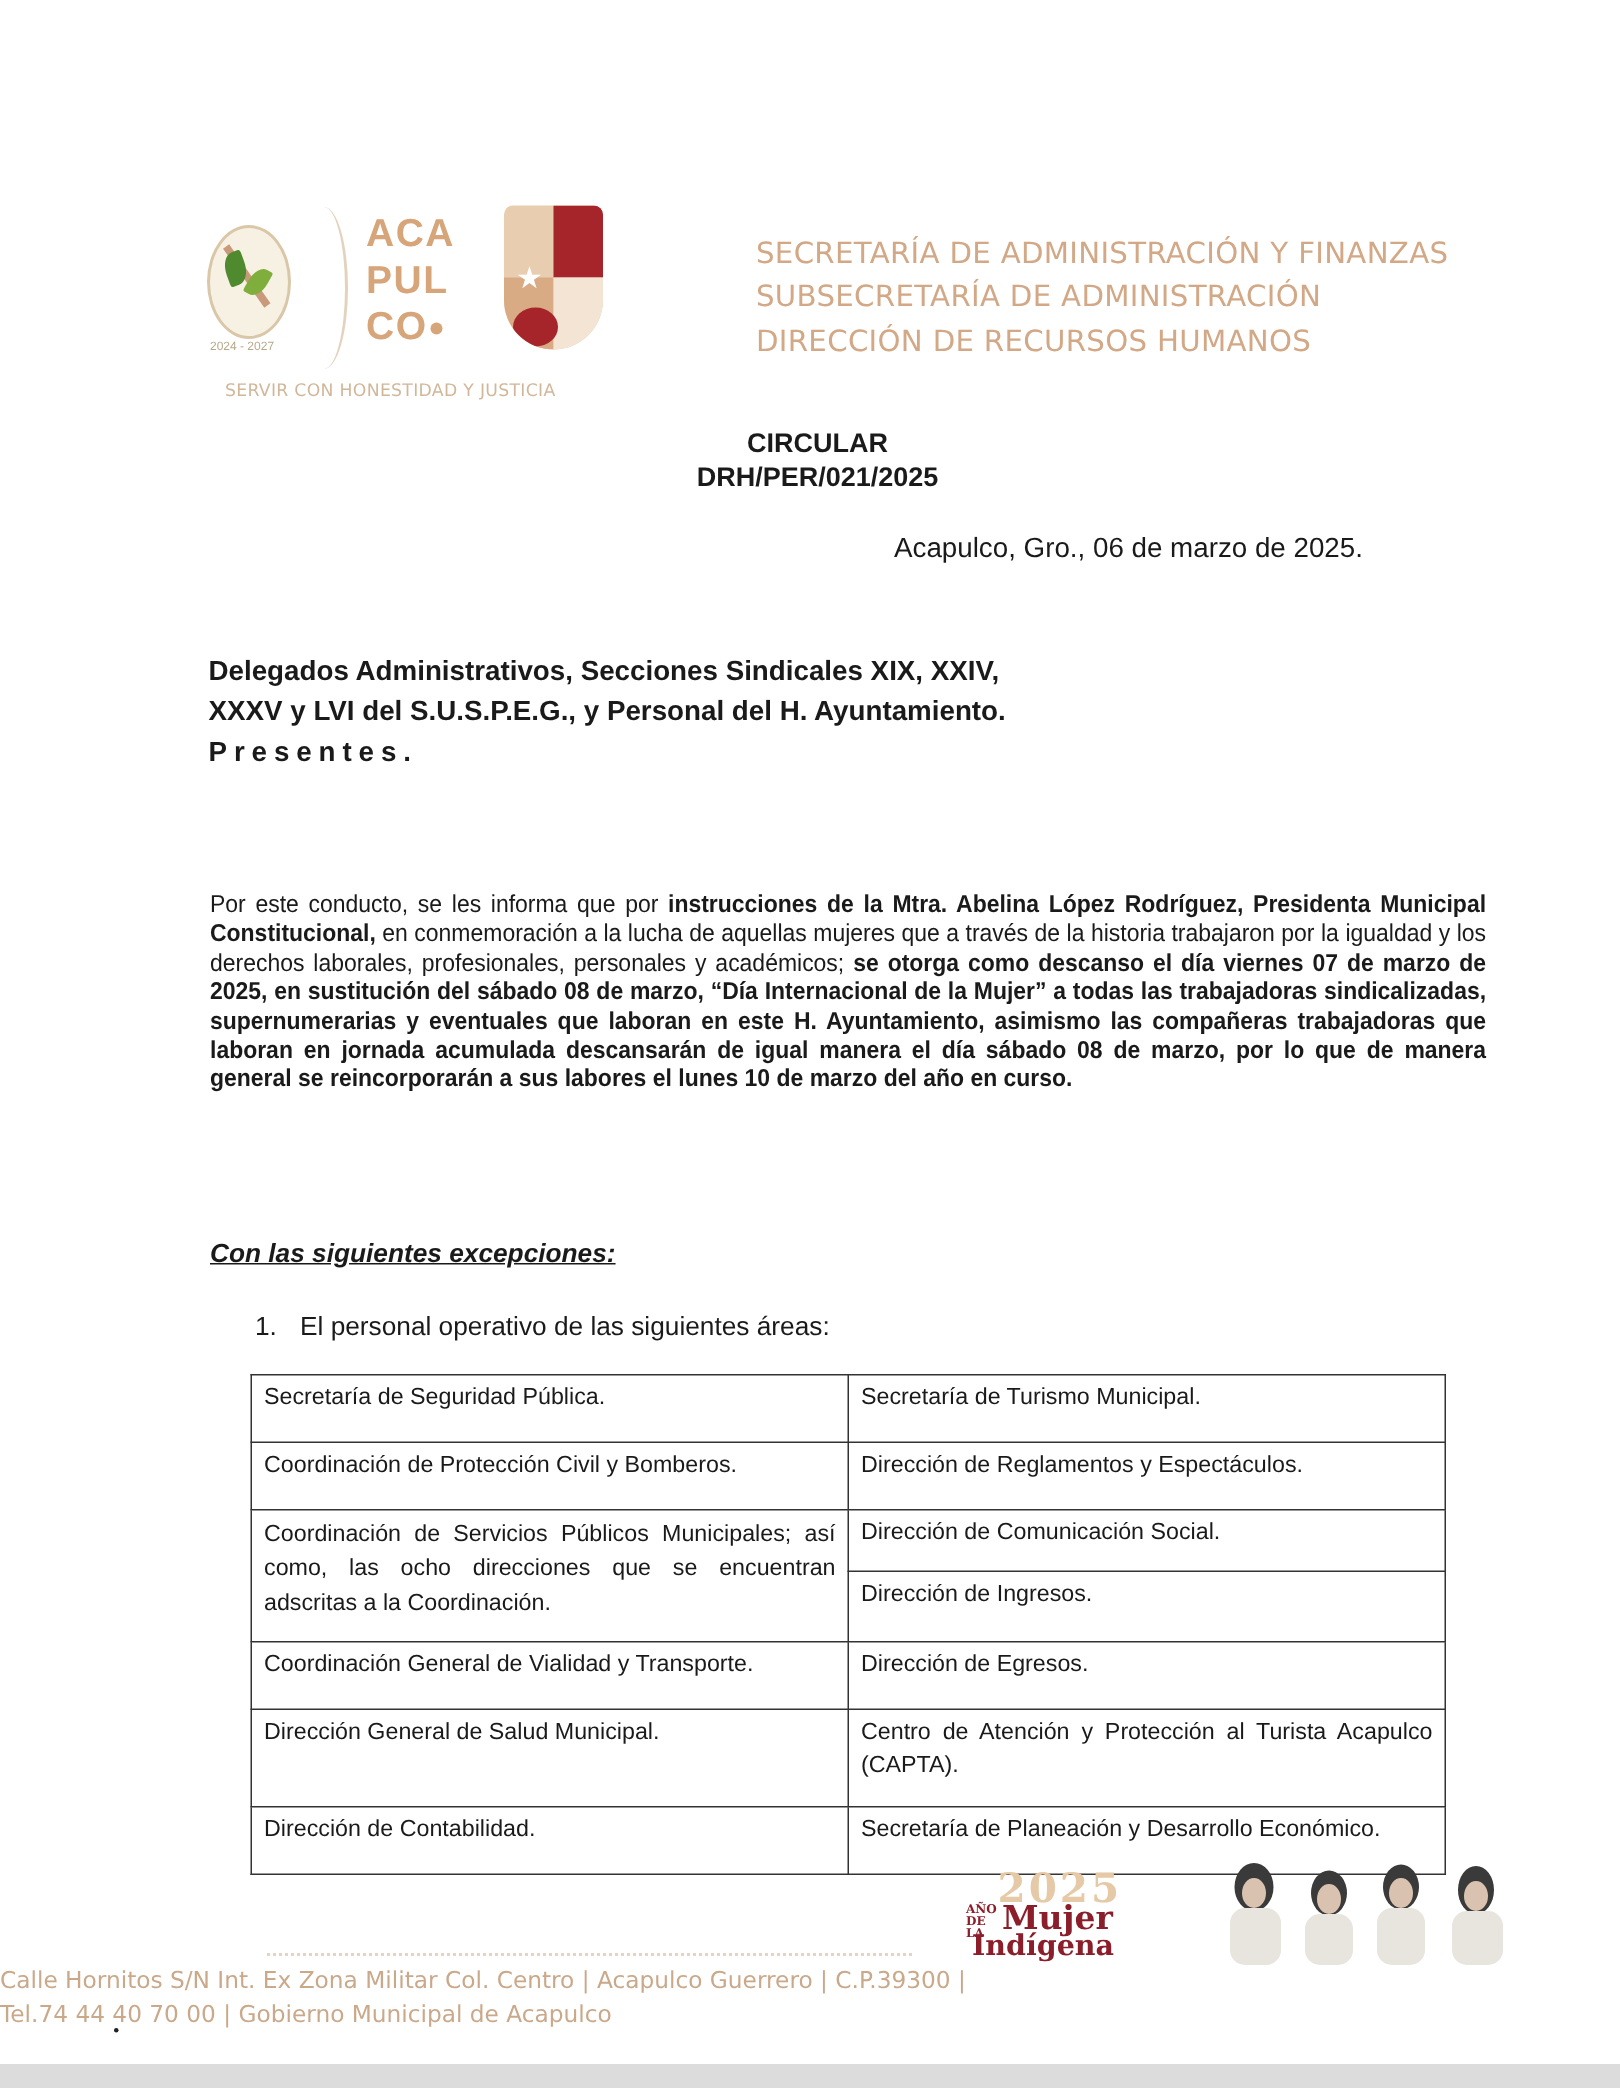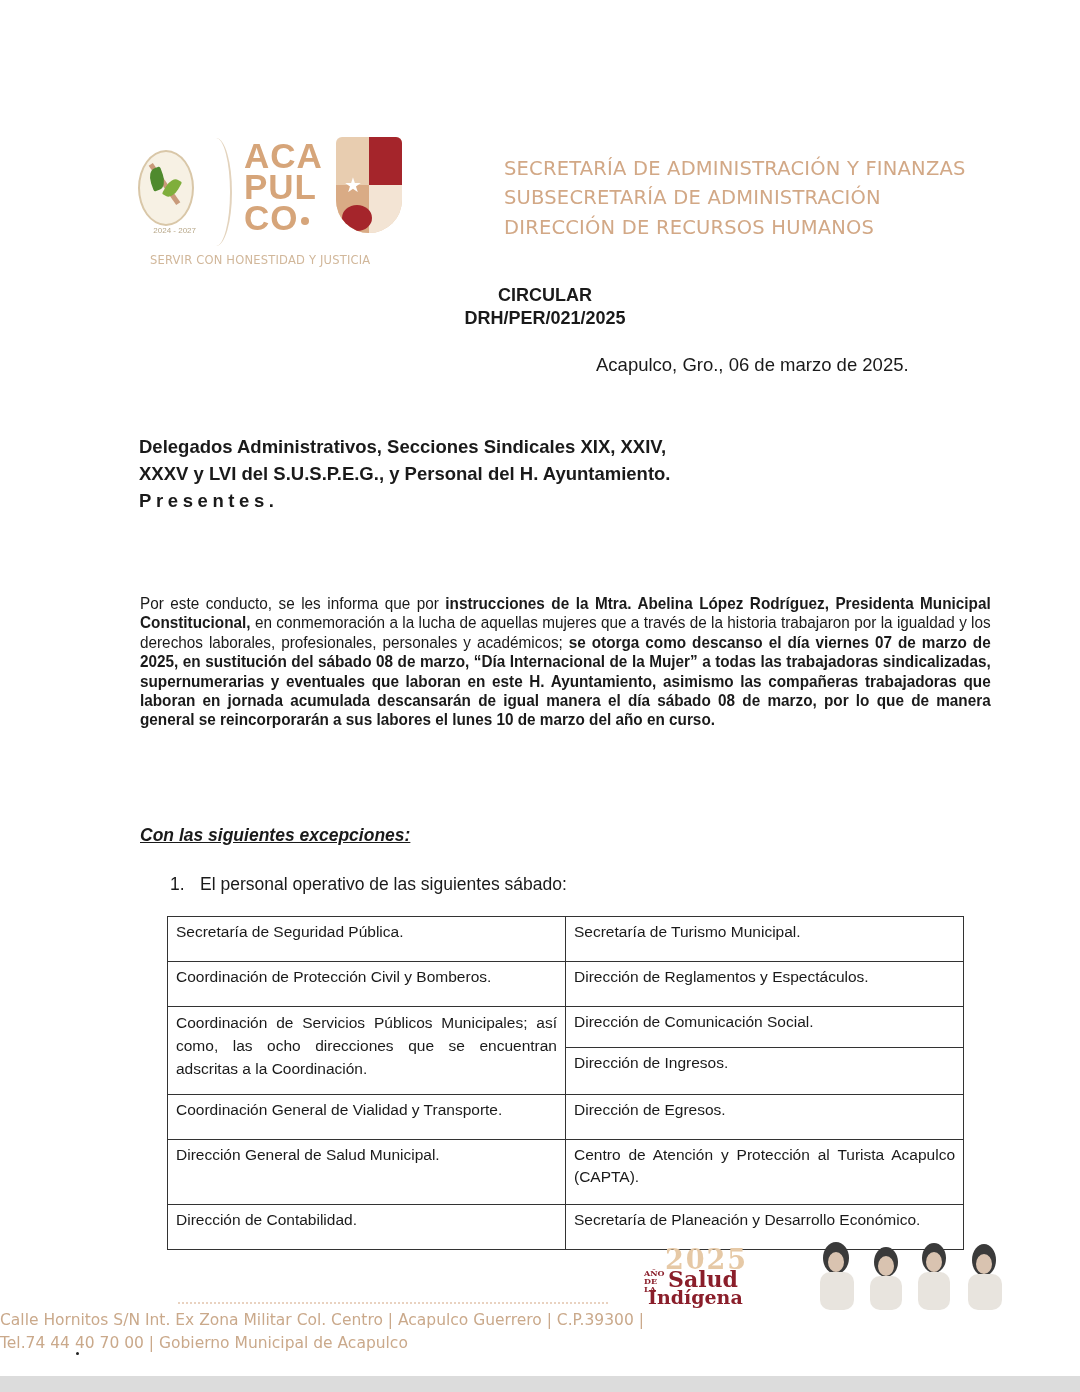--- a/index.html
+++ b/index.html
@@ -6,23 +6,23 @@
   body {
     width:1080px; height:1392px; background:#ffffff; position:relative; overflow:hidden;
     font-family:"Liberation Sans", sans-serif; color:#1a1a1a;
   }
   .abs { position:absolute; }
   
   .seal { left:138px; top:150px; width:52px; height:72px; border:2px solid #d9c7a8; border-radius:50%; background:#f7f1e4; }
   .seal-leaf1 { left:150px; top:168px; width:14px; height:22px; background:#4f8a2e; border-radius:60% 10% 60% 10%; transform:rotate(-20deg); }
   .seal-leaf2 { left:166px; top:178px; width:12px; height:20px; background:#7fae3c; border-radius:60% 10% 60% 10%; transform:rotate(30deg); }
   .seal-stick { left:162px; top:160px; width:5px; height:48px; background:#c99a7a; transform:rotate(-35deg); }
-  .seal-years { left:140px; top:226px; width:56px; font-size:8px; color:#b8a88a; text-align:right; }
+  .seal-years { left:140px; top:226px; width:56px; font-size:8px; color:#b8a88a; text-align:left; }
   .arc { left:200px; top:138px; width:30px; height:108px; border-right:2px solid #e3d3bd; border-radius:0 50% 50% 0; }
-  .aca { left:244px; top:140px; width:80px; font-weight:bold; font-size:35px; line-height:31px; color:#d6a57a; letter-spacing:1px; }
+  .aca { left:244px; top:140px; width:80px; font-weight:bold; font-size:26px; line-height:31px; color:#d6a57a; letter-spacing:1px; }
   .aca .dot { display:inline-block; width:8px; height:8px; border-radius:50%; background:#d6a57a; margin-left:2px; vertical-align:middle; }
   .shield { left:336px; top:137px; width:66px; height:96px; border-radius:6px 6px 33px 33px; overflow:hidden; background:#e8cdb0; }
   .shield .q1 { position:absolute; left:33px; top:0; width:33px; height:48px; background:#a5252b; }
   .shield .q2 { position:absolute; left:0; top:48px; width:33px; height:48px; background:#d9ab85; }
   .shield .q3 { position:absolute; left:33px; top:48px; width:33px; height:48px; background:#f3e4d4; }
   .shield .star { position:absolute; left:8px; top:36px; font-size:20px; color:#ffffff; }
   .shield .curve { position:absolute; left:6px; top:68px; width:30px; height:26px; border-radius:50%; background:#a5252b; }
   .motto { left:150px; top:253px; font-size:11.5px; color:#d1b79a; letter-spacing:0.2px; font-family:"DejaVu Sans", sans-serif; }
   .dept { left:504px; font-size:19.5px; color:#d2a886; font-family:"DejaVu Sans", sans-serif; letter-spacing:0.2px; }
   
@@ -86,21 +86,21 @@
 <div class="abs addressee">
   <div>Delegados Administrativos, Secciones Sindicales XIX, XXIV,</div>
   <div>XXXV y LVI del S.U.S.P.E.G., y Personal del H. Ayuntamiento.</div>
   <div class="presentes">Presentes.</div>
 </div>
 
 <div class="abs body-p"><span>Por este conducto, se les informa que por </span><b>instrucciones de la Mtra. Abelina López Rodríguez, Presidenta Municipal Constitucional,</b><span> en conmemoración a la lucha de aquellas mujeres que a través de la historia trabajaron por la igualdad y los derechos laborales, profesionales, personales y académicos; </span><b>se otorga como descanso el día viernes 07 de marzo de 2025, en sustitución del sábado 08 de marzo, “Día Internacional de la Mujer” a todas las trabajadoras sindicalizadas,</b><b> supernumerarias y eventuales que laboran en este H. Ayuntamiento, asimismo las compañeras trabajadoras que laboran en jornada acumulada descansarán de igual manera el día sábado 08 de marzo, por lo que de manera general se reincorporarán  a sus labores el lunes 10 de marzo del año en curso.</b></div>
 
 <div class="abs exc">Con las siguientes excepciones:</div>
 <div class="abs item1">
-  <span class="num">1.</span><span>El personal operativo de las siguientes sábado:</span>
+  <span class="num">1.</span><span>El personal operativo de las siguientes áreas:</span>
 </div>
 
 <table class="areas">
   <tbody>
       <tr class="r44">
     <td class="l" style="height:40px">Secretaría de Seguridad Pública.</td>
     <td>Secretaría de Turismo Municipal.</td>
   </tr>
   <tr>
     <td class="l" style="height:40px">Coordinación de Protección Civil y Bomberos.</td>
@@ -123,21 +123,21 @@
   </tr>
   <tr>
     <td class="l" style="height:40px">Dirección de Contabilidad.</td>
     <td>Secretaría de Planeación y Desarrollo Económico.</td>
   </tr>
 </tbody>
   </table>
 
 <div class="abs wave"></div>
 <div class="abs yr">2025</div>
-<div class="abs mujer"><small style="width:22px;white-space:normal;">AÑO DE LA</small><span>Salud</span></div>
+<div class="abs mujer"><small style="width:22px;white-space:normal;">AÑO DE LA</small><span>Mujer</span></div>
 <div class="abs indigena">Indígena</div>
 <svg class="abs women" viewBox="0 0 210 74">
   <g fill="#3a3a3a">
     <ellipse cx="30" cy="22" rx="13" ry="16"></ellipse>
       <rect x="14" y="36" width="34" height="38" rx="10" fill="#e8e4de"></rect>
     <ellipse cx="80" cy="26" rx="12" ry="15"></ellipse>
       <rect x="64" y="40" width="32" height="34" rx="10" fill="#e8e4de"></rect>
     <ellipse cx="128" cy="22" rx="12" ry="15"></ellipse>
       <rect x="112" y="36" width="32" height="38" rx="10" fill="#e8e4de"></rect>
     <ellipse cx="178" cy="24" rx="12" ry="16"></ellipse>

